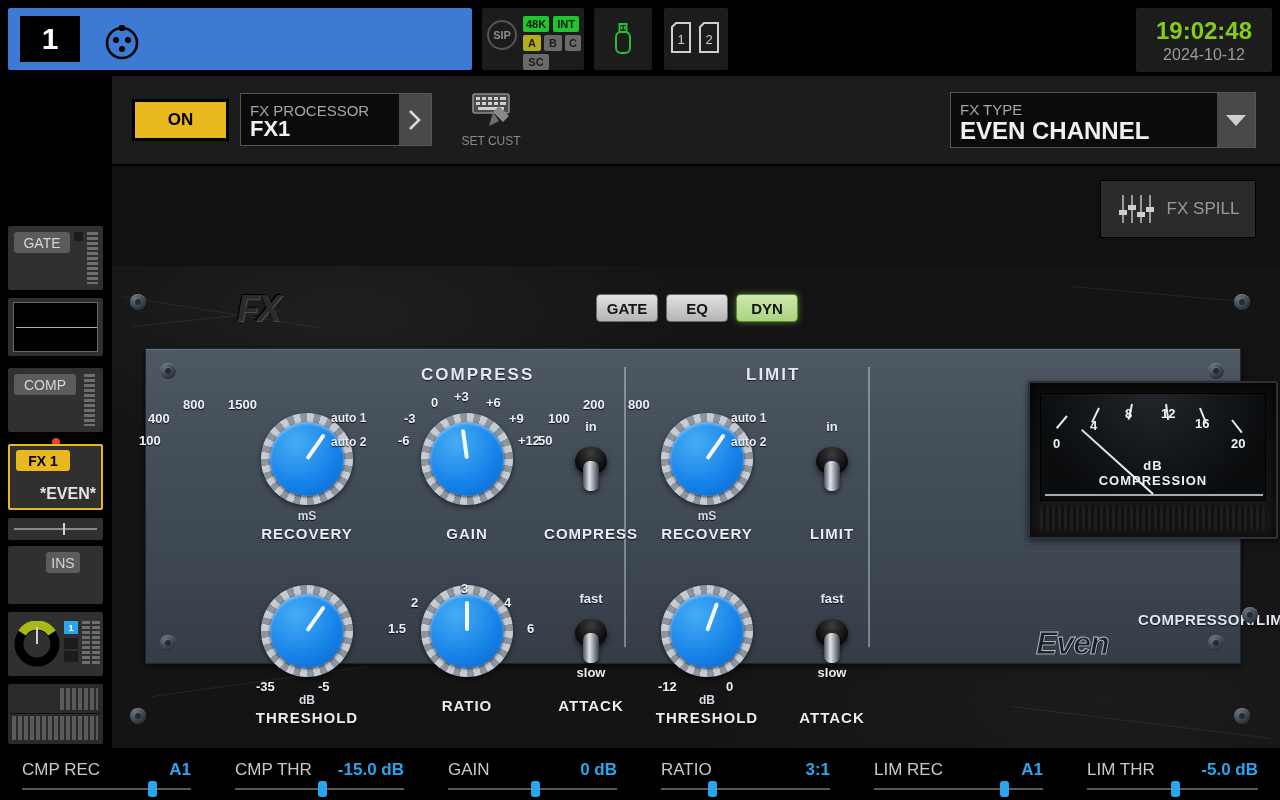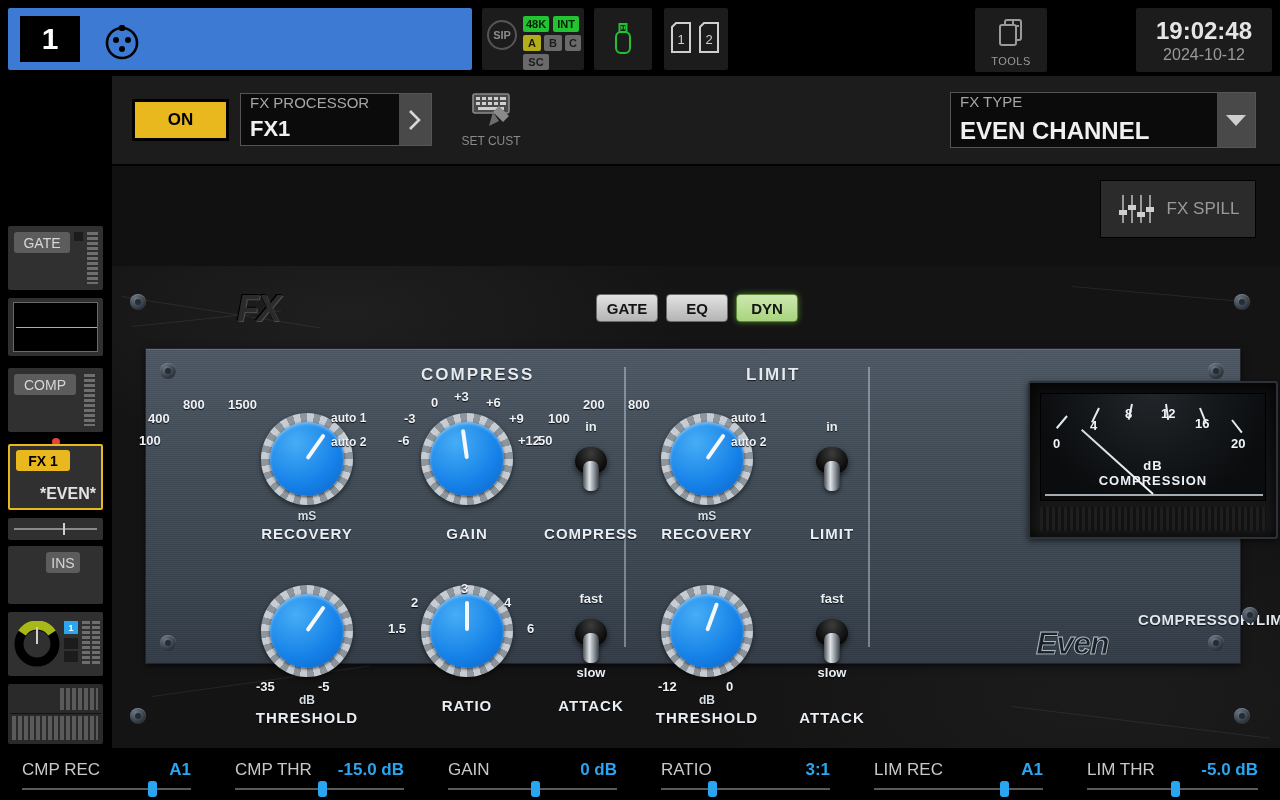--- a/index.html
+++ b/index.html
@@ -57,21 +57,21 @@
   }
   .tools-label {
     position: absolute; left: 0; bottom: 5px; width: 100%; text-align: center;
     font-size: 11px; color: #9a9a9a; letter-spacing: .5px;
   }
   .clock-box {
     position: absolute; left: 1136px; top: 8px; width: 136px; height: 64px;
     background: #1c1c1c; border-radius: 2px;
     display: flex; flex-direction: column; align-items: center; justify-content: center;
   }
-  .clock-time { font-size: 24px; color: #e5e5e5; font-weight: bold; letter-spacing: 0; }
+  .clock-time { font-size: 24px; color: #84cc16; font-weight: bold; letter-spacing: 0; }
   .clock-date { font-size: 16px; color: #9a9a9a; margin-top: 1px; }
 
   
   .sidebar { position: absolute; left: 0; top: 76px; width: 112px; height: 672px; background: #000; }
   .sb-card { position: absolute; left: 8px; width: 95px; background: #303030; border-radius: 2px; }
   .sb-home {
     top: 11px; height: 62px; color: #8f8f8f; font-size: 22px;
     display: flex; align-items: center; justify-content: center; letter-spacing: .5px;
   }
   .sb-pre { top: 80px; height: 64px; }
@@ -128,21 +128,21 @@
   .on-btn {
     position: absolute; left: 132px; top: 99px; width: 97px; height: 42px;
     background: #e8b81e; border: 3px solid #000; color: #000;
     font-size: 17px; font-weight: bold;
     display: flex; align-items: center; justify-content: center;
   }
   .sel-box {
     position: absolute; left: 240px; top: 93px; width: 192px; height: 53px;
     background: #0b0b0b; border: 1px solid #555;
   }
-  .sel-label { position: absolute; left: 9px; top: 0; font-size: 15px; color: #a6a6a6; }
+  .sel-label { position: absolute; left: 9px; top: 8px; font-size: 15px; color: #a6a6a6; }
   .sel-value { position: absolute; left: 9px; top: 22px; font-size: 22px; color: #f0f0f0; font-weight: bold; }
   .sel-arrow {
     position: absolute; right: 0; top: 0; width: 32px; height: 51px;
     background: #494949; display: flex; align-items: center; justify-content: center;
   }
   .setcust { position: absolute; left: 455px; top: 92px; width: 72px; height: 56px; }
   .setcust-label { position: absolute; left: 0; bottom: 0; width: 100%; text-align: center;
                    font-size: 12px; color: #8a8a8a; }
   .fxtype-box {
     position: absolute; left: 950px; top: 92px; width: 306px; height: 56px;
@@ -349,28 +349,20 @@
       <svg style="position:absolute;left:6px;top:14px;" width="22" height="32" viewBox="0 0 22 32">
         <path d="M6 1 L20 1 L20 30 L2 30 L2 5 Z" fill="none" stroke="#cfcfcf" stroke-width="2"></path>
         <text x="11" y="22" font-size="13" fill="#cfcfcf" text-anchor="middle" font-family="Liberation Sans">1</text>
       </svg>
       <svg style="position:absolute;left:34px;top:14px;" width="22" height="32" viewBox="0 0 22 32">
         <path d="M6 1 L20 1 L20 30 L2 30 L2 5 Z" fill="none" stroke="#cfcfcf" stroke-width="2"></path>
         <text x="11" y="22" font-size="13" fill="#cfcfcf" text-anchor="middle" font-family="Liberation Sans">2</text>
       </svg>
     </div>
 
-    <div class="tools-box">
-      <svg style="position:absolute;left:22px;top:10px;" width="28" height="30" viewBox="0 0 28 30">
-        <rect x="8" y="2" width="16" height="20" rx="2" fill="none" stroke="#9a9a9a" stroke-width="2"></rect>
-        <path d="M16 2 L16 8 L22 8" fill="none" stroke="#9a9a9a" stroke-width="2"></path>
-        <rect x="3" y="7" width="16" height="20" rx="2" fill="#1c1c1c" stroke="#9a9a9a" stroke-width="2"></rect>
-      </svg>
-      <div class="tools-label">TOOLS</div>
-    </div>
 
     <div class="clock-box">
       <div class="clock-time">19:02:48</div>
       <div class="clock-date">2024-10-12</div>
     </div>
   </div>
 
   <div class="sidebar">
 
 

